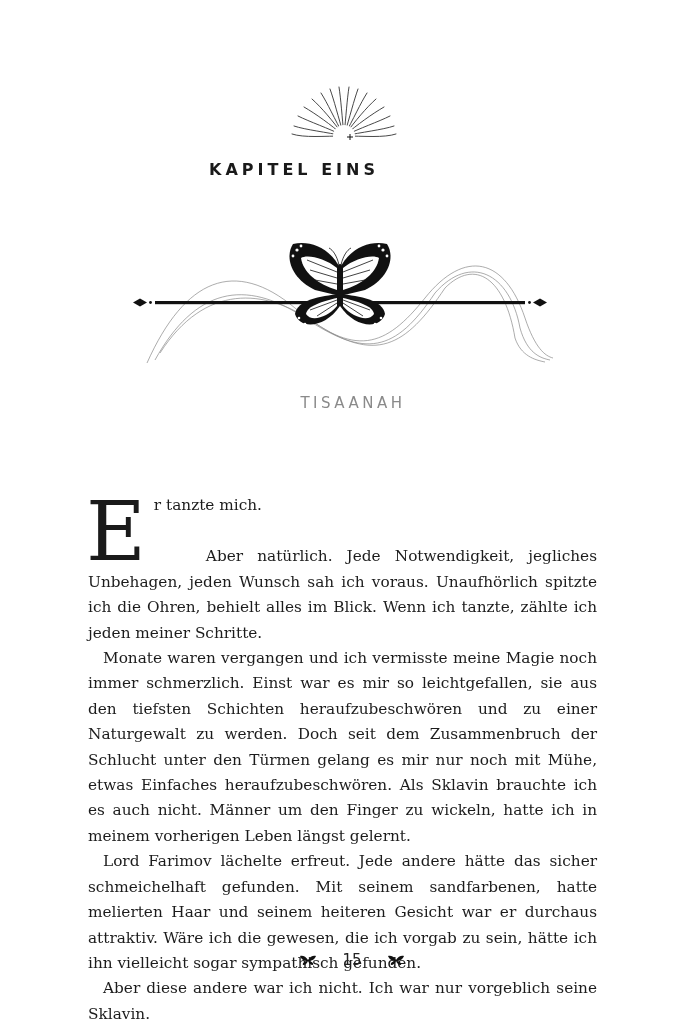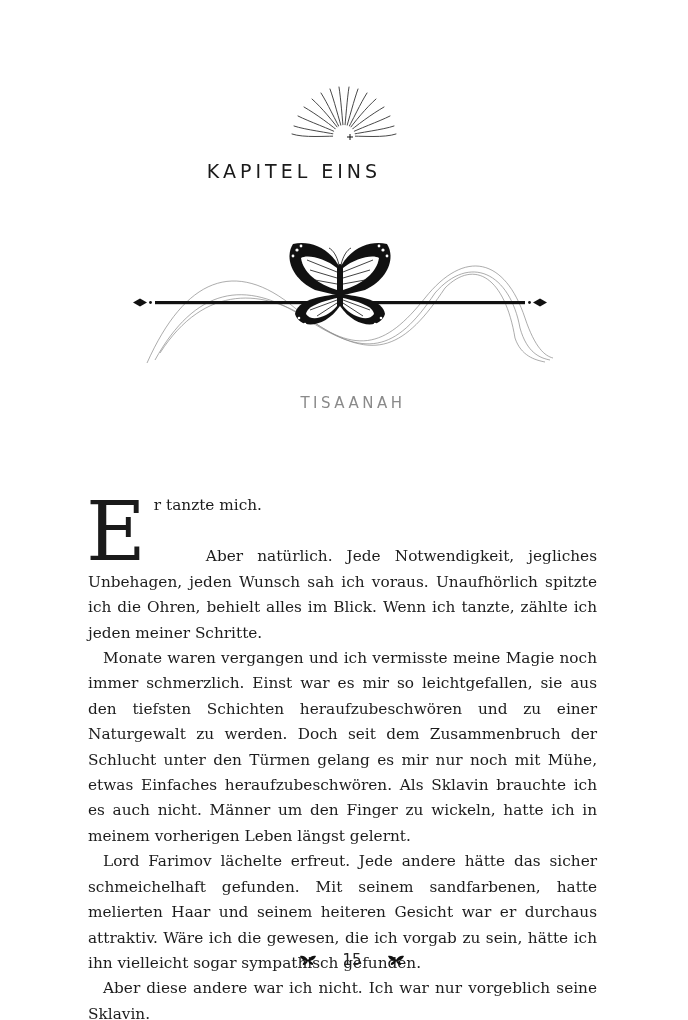--- a/index.html
+++ b/index.html
@@ -1,22 +1,22 @@
 <!DOCTYPE html>
 <html><head>
 <meta charset="utf-8">
 <style>
   html, body { margin: 0; padding: 0; background: #ffffff; }
   body { width: 688px; height: 1020px; position: relative; overflow: hidden; }
   .page { position: absolute; inset: 0; background: #fff; }
   .ornament-top { position: absolute; left: 284px; top: 80px; width: 120px; height: 70px; }
   .chapter-title {
     position: absolute; top: 160px; left: 0; width: 588px; text-align: center;
-    font-family: "DejaVu Sans", sans-serif; font-size: 19px; letter-spacing: 4px;
-    color: #1a1a1a; font-weight: 400;
+    font-family: "DejaVu Sans", sans-serif; font-size: 16px; letter-spacing: 4px;
+    color: #1a1a1a; font-weight: 700;
   }
   .divider { position: absolute; left: 125px; top: 238px; width: 430px; height: 126px; }
   .pov-name {
     position: absolute; top: 394px; left: 0; width: 688px; text-align: center;
     font-family: "DejaVu Sans", sans-serif; font-size: 15px; letter-spacing: 3.5px;
     color: #8a8a8a;
     padding-left: 9px;
   }
   .body-text {
     position: absolute; left: 88px; top: 493px; width: 509px;

